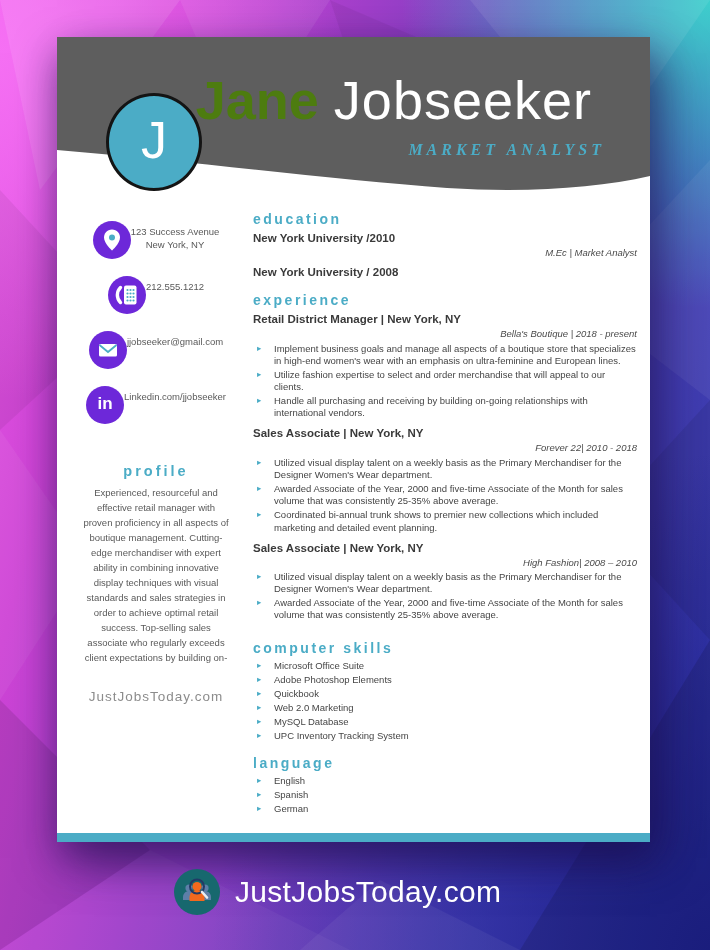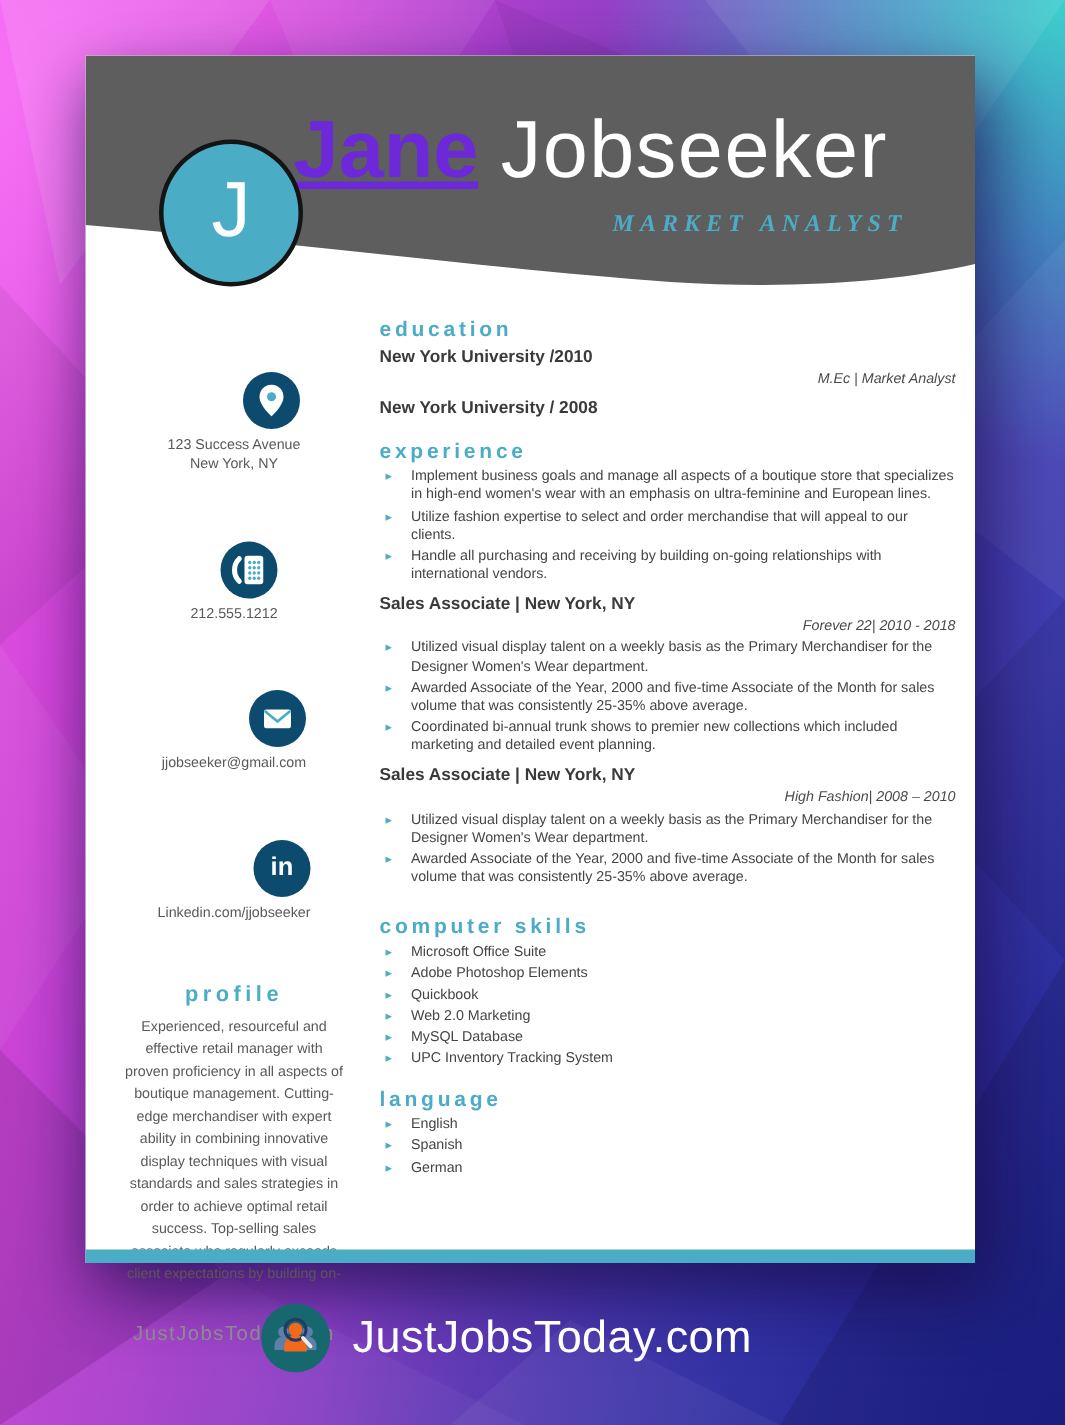--- a/index.html
+++ b/index.html
@@ -15,33 +15,33 @@
   .bg-poly{position:absolute;inset:0;z-index:0;}
   
   .page{
     position:absolute;left:57px;top:37px;width:593px;height:805px;background:#fff;z-index:2;
     box-shadow:0 16px 38px rgba(25,12,75,.55), 22px 22px 44px rgba(25,12,75,.35);
   }
   .page-bottom-bar{position:absolute;left:0;bottom:0;width:100%;height:9px;background:#4BACC6;}
   
   .hdr-svg{position:absolute;top:0;left:0;display:block;}
   .name{position:absolute;top:36px;right:58px;font-size:54px;line-height:1;white-space:nowrap;z-index:3;}
-  .name .fn{color:#6d28d9;font-weight:700;text-decoration:underline;}
+  .name .fn{color:#4d7c0f;font-weight:700;}
   .name .ln{color:#ffffff;font-weight:400;letter-spacing:1px;}
   .subtitle{position:absolute;top:104px;right:45px;color:#4BACC6;font-size:16px;font-style:italic;
     font-weight:700;letter-spacing:4px;z-index:3;white-space:nowrap;font-family:Liberation Serif, serif;}
   .monogram{position:absolute;left:49px;top:56px;width:90px;height:92px;border-radius:50%;
     background:#4BACC6;border:3px solid #141414;display:flex;align-items:center;justify-content:center;z-index:4;}
   .monogram span{color:#fff;font-size:52px;font-weight:400;margin-top:-4px;}
   
   .sidebar{position:absolute;left:8px;top:184px;width:182px;display:flex;flex-direction:column;
     align-items:center;text-align:center;}
-  .c-ico{width:38px;height:38px;border-radius:50%;background:#0c4a6e;display:flex;align-items:center;
-    justify-content:center;margin-top:27px;}
-  .c-grp{margin-bottom:17px;display:flex;flex-direction:column;align-items:flex-end;}
+  .c-ico{width:38px;height:38px;border-radius:50%;background:#6d28d9;display:flex;align-items:center;
+    justify-content:center;}
+  .c-grp{margin-bottom:17px;display:flex;flex-direction:row;align-items:flex-start;}
   .c-lbl{margin-top:5px;font-size:9.5px;color:#595959;line-height:1.35;}
   .in-txt{color:#fff;font-weight:700;font-size:17px;margin-top:-3px;}
   .profile-h{margin-top:22px;font-size:14.5px;font-weight:700;letter-spacing:3px;color:#4BACC6;}
   .profile-p{margin-top:6px;font-size:9.5px;color:#595959;line-height:15px;}
   .watermark{margin-top:24px;font-size:13.5px;color:#8c8c8c;letter-spacing:1px;}
   
   .rcol{position:absolute;left:196px;top:174px;width:384px;}
   .sec-h{font-size:14px;font-weight:700;letter-spacing:2.5px;color:#4BACC6;margin:0 0 4px;}
   .section{margin-bottom:12px;}
   .edu{margin-bottom:6px;}
@@ -179,20 +179,22 @@
       </div>
       <div class="edu">
         <div class="t-bold">New York University / 2008</div>
       </div>
     </div>
 
     <div class="section">
       <div class="sec-h">experience</div>
 
       <div class="job">
+        <div class="t-bold">Retail District Manager | New York, NY</div>
+        <div class="t-meta">Bella's Boutique | 2018 - present</div>
         <div class="bullet">
             <span class="bmark">▸</span>
             <span class="btext">Implement business goals and manage all aspects of a boutique store that specializes in high-end women's wear with an emphasis on ultra-feminine and European lines.</span>
           </div>
         <div class="bullet">
             <span class="bmark">▸</span>
             <span class="btext">Utilize fashion expertise to select and order merchandise that will appeal to our clients.</span>
           </div>
         <div class="bullet">
             <span class="bmark">▸</span>

